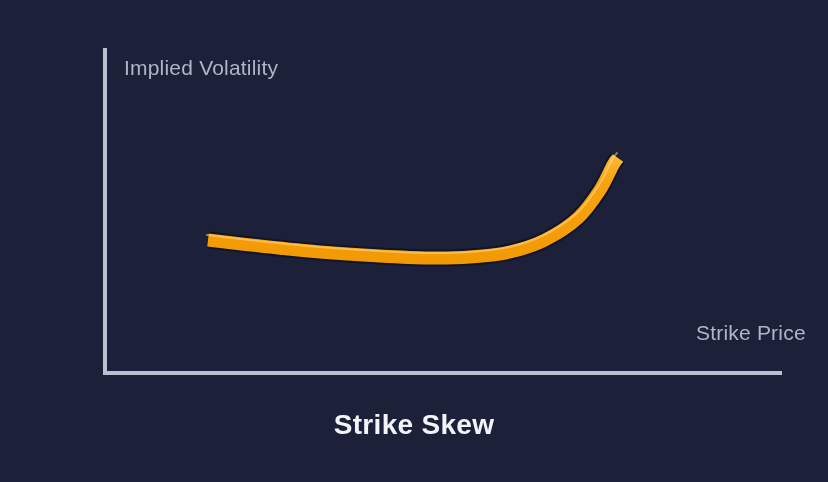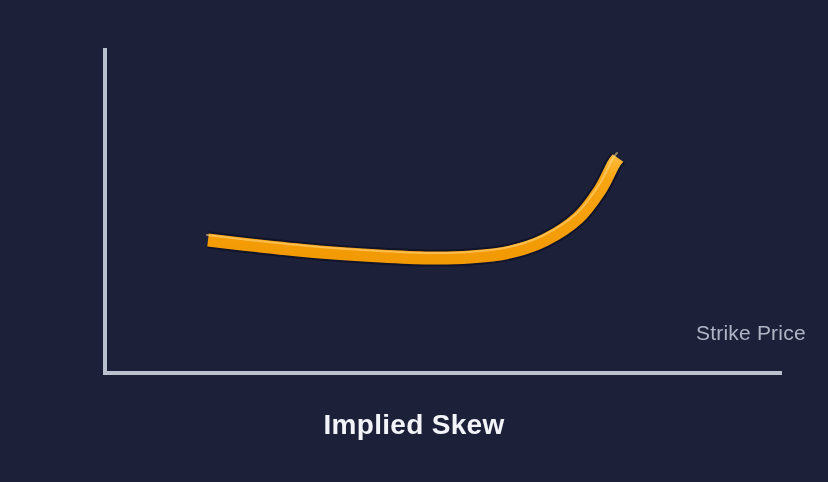--- a/index.html
+++ b/index.html
@@ -77,18 +77,19 @@
       <line x1="103" y1="373" x2="782" y2="373" stroke="#b9c0ce" stroke-width="4" stroke-linecap="butt"></line>
     </g>
 
     <g>
       <path d="M 208 240 C 216.67 241.00, 241.33 244.00, 260 246 C 278.67 248.00, 300.00 250.33, 320 252 C 340.00 253.67, 361.67 255.00, 380 256 C 398.33 257.00, 415.00 257.83, 430 258 C 445.00 258.17, 456.67 258.00, 470 257 C 483.33 256.00, 497.50 254.83, 510 252 C 522.50 249.17, 533.67 245.67, 545 240 C 556.33 234.33, 568.83 226.33, 578 218 C 587.17 209.67, 594.17 198.83, 600 190 C 605.83 181.17, 610.00 170.33, 613 165 C 616.00 159.67, 617.17 159.17, 618 158" fill="none" stroke="#11142a" stroke-width="17" stroke-linecap="butt" stroke-linejoin="round"></path>
       <path d="M 208 240 C 216.67 241.00, 241.33 244.00, 260 246 C 278.67 248.00, 300.00 250.33, 320 252 C 340.00 253.67, 361.67 255.00, 380 256 C 398.33 257.00, 415.00 257.83, 430 258 C 445.00 258.17, 456.67 258.00, 470 257 C 483.33 256.00, 497.50 254.83, 510 252 C 522.50 249.17, 533.67 245.67, 545 240 C 556.33 234.33, 568.83 226.33, 578 218 C 587.17 209.67, 594.17 198.83, 600 190 C 605.83 181.17, 610.00 170.33, 613 165 C 616.00 159.67, 617.17 159.17, 618 158" fill="none" stroke="url(#curve-grad)" stroke-width="13" stroke-linecap="butt" stroke-linejoin="round"></path>
       <path d="M 207 235 C 215.67 236.00, 240.33 239.00, 259 241 C 277.67 243.00, 299.00 245.33, 319 247 C 339.00 248.67, 360.67 250.00, 379 251 C 397.33 252.00, 414.00 252.83, 429 253 C 444.00 253.17, 455.67 253.00, 469 252 C 482.33 251.00, 496.50 249.83, 509 247 C 521.50 244.17, 532.67 240.67, 544 235 C 555.33 229.33, 567.83 221.33, 577 213 C 586.17 204.67, 593.17 193.83, 599 185 C 604.83 176.17, 609.00 165.33, 612 160 C 615.00 154.67, 616.17 154.17, 617 153" fill="none" stroke="#ffd98a" stroke-width="2" stroke-opacity="0.55" stroke-linecap="round"></path>
     </g>
   </svg>
 
+  <div class="axis-label" id="y-axis-label">Implied Volatility</div>
 
   <div class="axis-label" id="x-axis-label">Strike Price</div>
 
-  <div id="chart-title">Implied Skew</div>
+  <div id="chart-title">Strike Skew</div>
 
 </div>
 
 </body></html>

